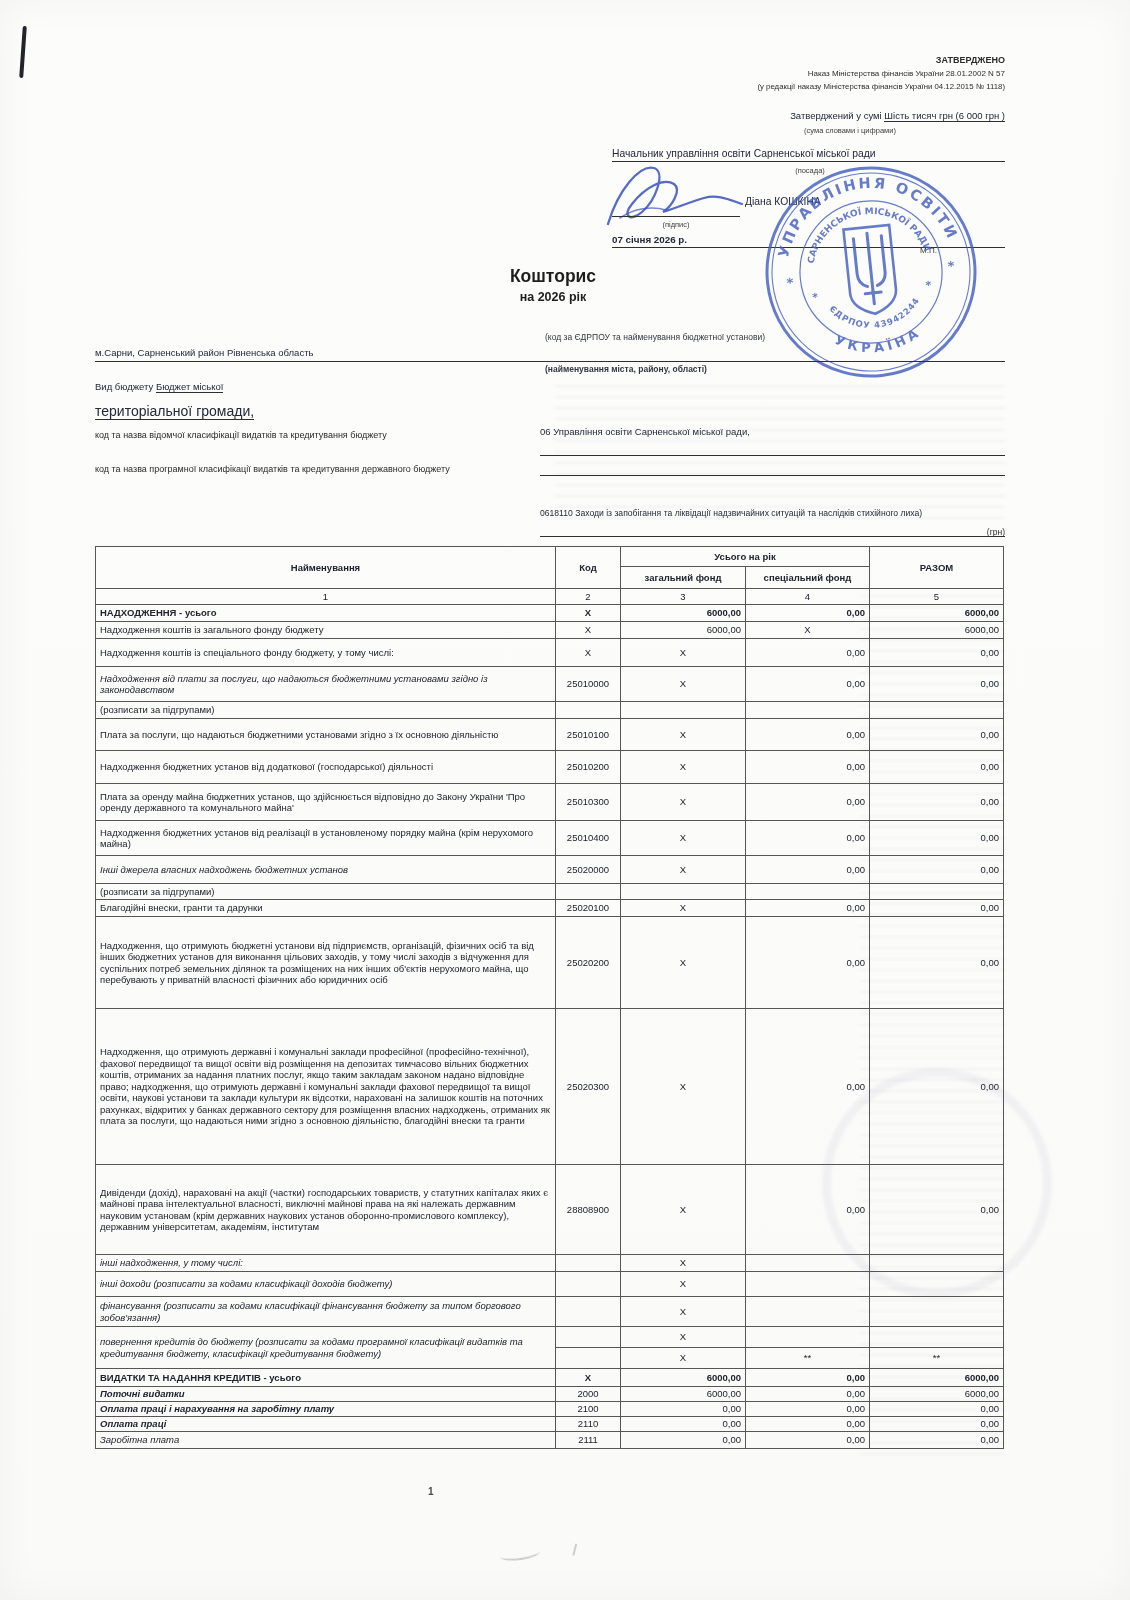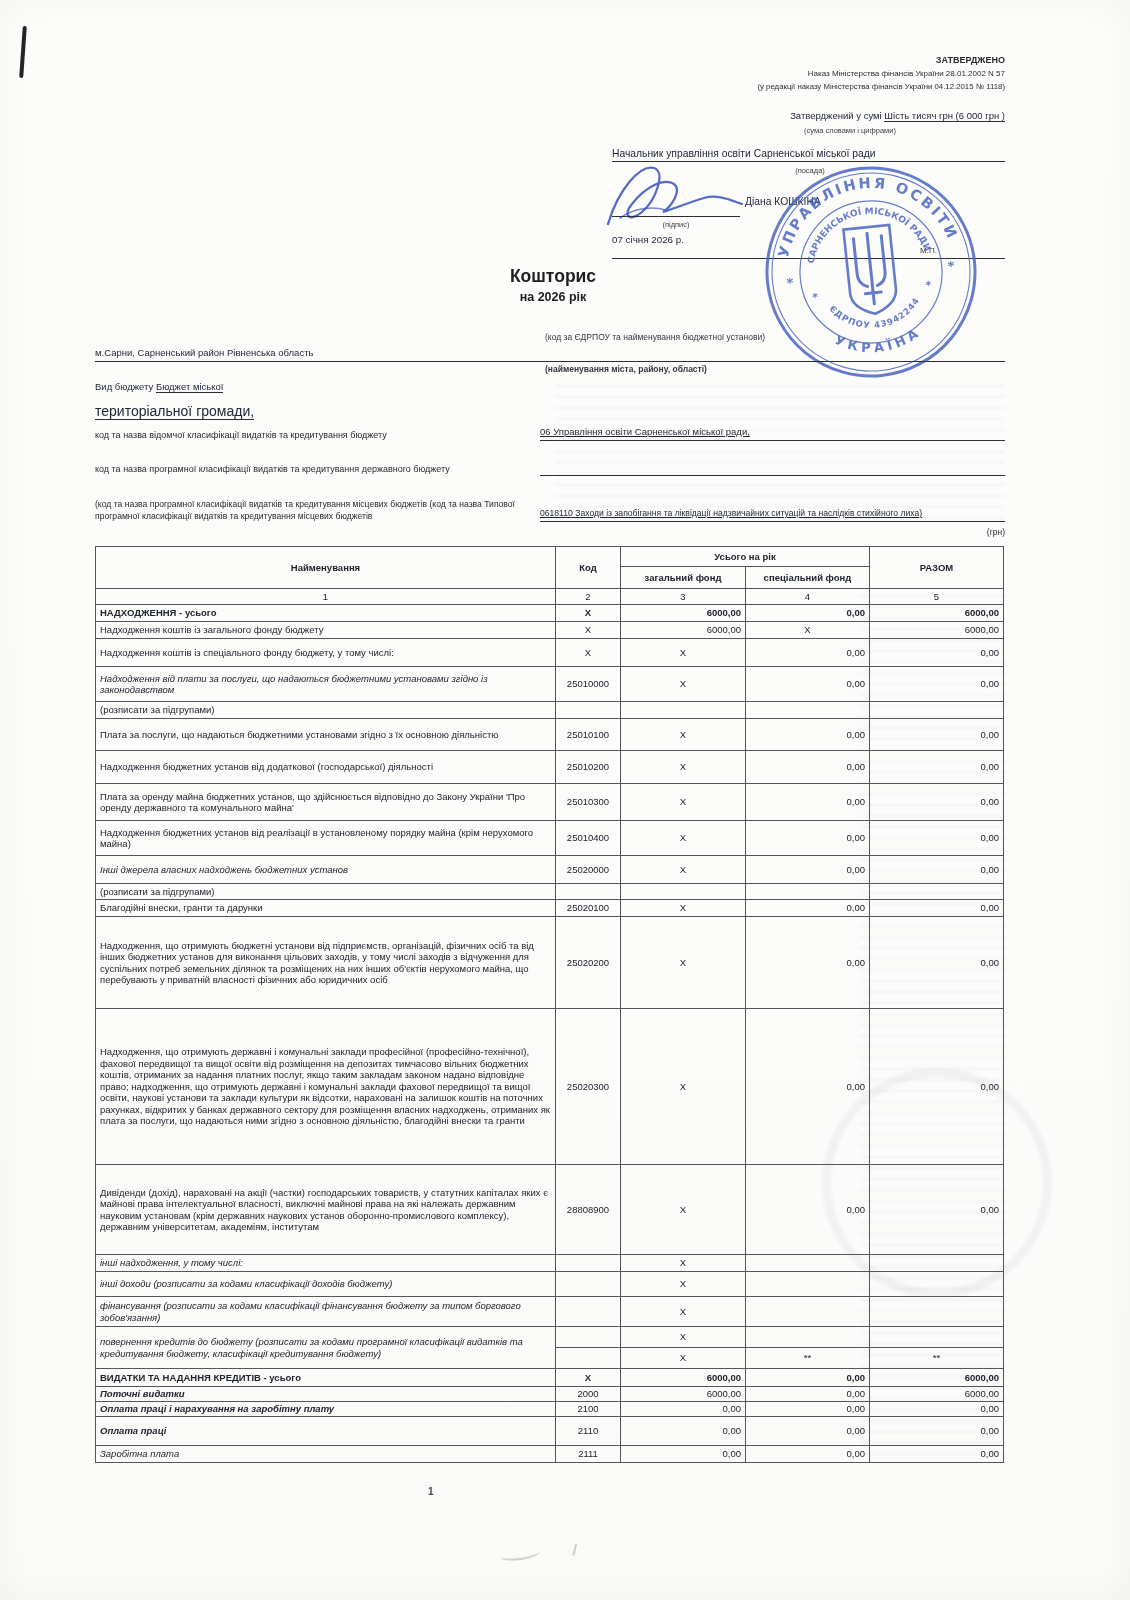--- a/index.html
+++ b/index.html
@@ -11,21 +11,21 @@
   }
   .abs{position:absolute;}
   .rt{text-align:right;}
   .ctr{text-align:center;}
   .b{font-weight:bold;}
   .i{font-style:italic;}
   .cap{font-size:7.5px;color:#3d3d3d;}
   .small{font-size:8px;color:#2e2e2e;}
   .ul{border-bottom:1.2px solid #2f2f2f;}
   .fieldlabel{font-size:9px;color:#2a2a2a;line-height:12px;}
-  .fieldvalue{font-size:9.5px;color:#1f2430;border-bottom:1.2px solid #2f2f2f;padding-bottom:3px;text-decoration:underline;}
+  .fieldvalue{font-size:9.5px;color:#1f2430;border-bottom:1.2px solid #2f2f2f;padding-bottom:18px;}
   
   table.budget{border-collapse:collapse;table-layout:fixed;width:908px;}
   table.budget th, table.budget td{
     border:1px solid #565656;font-size:9.5px;line-height:11.5px;color:#20242e;
     padding:1px 4px;vertical-align:middle;overflow:hidden;
   }
   table.budget{border:1.5px solid #444;}
   table.budget th{font-weight:bold;text-align:center;padding:1px 2px;}
   td.name{text-align:left;}
   td.code{text-align:center;}
@@ -70,21 +70,21 @@
     <svg width="150" height="78" viewBox="0 0 150 78">
       <path d="M 8 66 C 18 32 40 6 54 10 C 66 14 56 42 42 54 C 30 64 22 58 32 46 C 46 28 64 20 74 26 C 82 32 72 48 63 54 C 76 50 90 44 104 40 C 118 36 130 42 142 46" fill="none" stroke="#3f56be" stroke-width="2.3" stroke-linecap="round" opacity="0.88"></path>
       <path d="M 20 60 C 34 50 52 48 66 52" fill="none" stroke="#3f56be" stroke-width="1.6" stroke-linecap="round" opacity="0.7"></path>
     </svg>
   </div>
 
   <div class="abs" style="left:745px;top:196px;width:180px;font-size:10.3px;color:#23283a;">Діана КОШКІНА</div>
   <div class="abs" style="left:612px;top:200px;width:128px;height:16px;border-bottom:1.2px solid #2f2f2f;"></div>
   <div class="abs cap" style="left:612px;top:220px;width:128px;text-align:center;">(підпис)</div>
 
-  <div class="abs ul" style="left:612px;top:234px;width:393px;font-size:9.8px;color:#23283a;padding-bottom:13px;">07 січня 2026 р.</div>
+  <div class="abs ul" style="left:612px;top:234px;width:393px;font-size:9.8px;color:#23283a;padding-bottom:2px;font-weight:bold;">07 січня 2026 р.</div>
 
   <div class="abs" style="left:920px;top:246px;font-size:8px;color:#3a3a3a;">М.П.</div>
 
   <div class="abs stamp-wrap" style="left:762px;top:163px;width:218px;height:218px;">
     <svg width="218" height="218" viewBox="0 0 218 218">
       <g fill="none" stroke="#4560c0">
         <circle cx="109" cy="109" r="104" stroke-width="3"></circle>
         <circle cx="109" cy="109" r="99" stroke-width="1.1"></circle>
         <circle cx="109" cy="109" r="71" stroke-width="1.2"></circle>
       </g>
@@ -130,21 +130,20 @@
     <span class="ul">Бюджет міської</span>
   </div>
   <div class="abs ul" style="left:95px;top:403px;font-size:14px;color:#23283a;display:inline-block;text-align:right;">територіальної громади,</div>
 
   <div class="abs fieldlabel" style="left:95px;top:429px;width:440px;">код та назва відомчої класифікації видатків та кредитування бюджету</div>
   <div class="abs fieldvalue" style="left:540px;top:426px;width:465px;">06  Управління освіти Сарненської міської ради,</div>
 
   <div class="abs fieldlabel" style="left:95px;top:463px;width:470px;">код та назва програмної класифікації видатків та кредитування державного бюджету</div>
   <div class="abs" style="left:540px;top:461px;width:465px;height:14px;border-bottom:1.2px solid #2f2f2f;"></div>
 
-  <div class="abs" style="left:95px;top:498px;width:448px;font-size:8.6px;line-height:12px;color:#2a2a2a;">(код та назва програмної класифікації видатків та кредитування місцевих бюджетів (код та назва Типової програмної класифікації видатків та кредитування місцевих бюджетів</div>
   <div class="abs fieldvalue" style="left:540px;top:508px;width:465px;font-size:8.6px;">0618110 Заходи із запобігання та ліквідації надзвичайних ситуацій та наслідків стихійного лиха)</div>
   <div class="abs rt" style="left:905px;top:527px;width:100px;font-size:8.5px;color:#2e2e2e;">(грн)</div>
 
   <div class="abs" style="left:95px;top:546px;">
     <table class="budget">
       <colgroup>
         <col style="width:460px;">
           <col style="width:65px;">
           <col style="width:125px;">
           <col style="width:124px;">
@@ -323,21 +322,21 @@
             <td class="num">0,00</td>
             <td class="num">6000,00</td>
           </tr>
           <tr style="height: 15px;">
             <td class="name b i">Оплата праці і нарахування на заробітну плату</td>
             <td class="code">2100</td>
             <td class="num">0,00</td>
             <td class="num">0,00</td>
             <td class="num">0,00</td>
           </tr>
-          <tr style="height: 29px;">
+          <tr style="height: 15px;">
             <td class="name b i">Оплата праці</td>
             <td class="code">2110</td>
             <td class="num">0,00</td>
             <td class="num">0,00</td>
             <td class="num">0,00</td>
           </tr>
           <tr style="height: 17px;">
             <td class="name i">Заробітна плата</td>
             <td class="code">2111</td>
             <td class="num">0,00</td>

